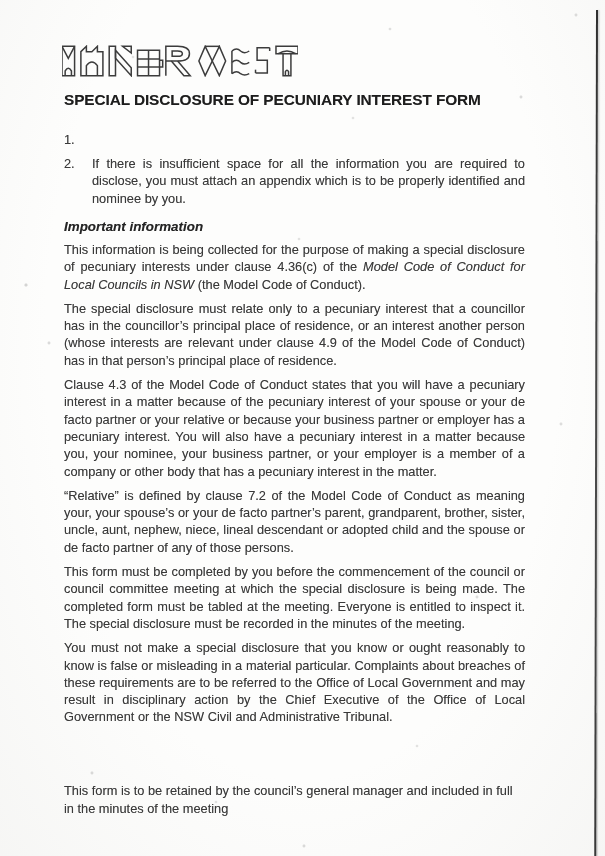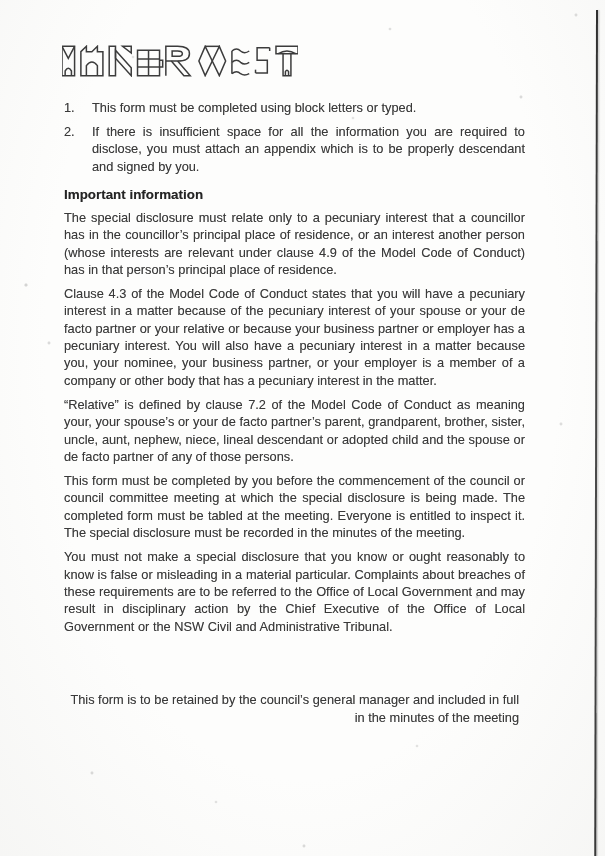--- a/index.html
+++ b/index.html
@@ -49,36 +49,36 @@
     font-size: 12.8px;
     line-height: 17.5px;
   }
   .ins-num { width: 28px; flex: none; }
   .ins-text { text-align: justify; }
   .section-heading {
     margin: 12px 0 0 0;
     font-size: 13.4px;
     font-weight: bold;
     color: #242424;
+    font-style: italic;
   }
   .body-para {
     margin: 7px 0 0 0;
     font-size: 12.8px;
     line-height: 17.3px;
     text-align: justify;
     color: #3a3a3a;
   }
   .body-para .it { font-style: italic; }
   .footer-note {
     margin: 56px 0 0 0;
     font-size: 12.8px;
     line-height: 18.5px;
     color: #3a3a3a;
     max-width: 455px;
-    text-align: right;
   }
   .edge-line {
     position: absolute;
     left: 596px; top: 10px;
     width: 2px; height: 846px;
     background: linear-gradient(to bottom, #2f2f2f 0%, #4a4a4a 55%, #383838 100%);
     transform: rotate(0.12deg);
     transform-origin: top center;
     box-shadow: 1.5px 0 1px rgba(160,160,160,0.45);
   }
@@ -146,34 +146,35 @@
       <path d="M264,4 H248 V23 H261 V42 H246"></path>
       <path d="M264,4 V9"></path>
       <path d="M246,42 V37"></path>
 
       <path d="M272,2 H300 V13 H272 Z"></path>
       <path d="M275,13 Q286,5 297,13"></path>
       <path d="M281,13 V46 H291 V13"></path>
       <path d="M284,46 V40 Q286,36 288,40 V46"></path>
     </svg>
 
+    <h1 class="title">SPECIAL DISCLOSURE OF PECUNIARY INTEREST FORM</h1>
 
     <div class="instructions">
       <div class="ins-item">
         <span class="ins-num">1.</span>
-        <span class="ins-text">This form must be completed using block letters or typed.</span>
       </div>
       <div class="ins-item">
         <span class="ins-num">2.</span>
-        <span class="ins-text">If there is insufficient space for all the information you are required to disclose, you must attach an appendix which is to be properly descendant and signed by you.</span>
+        <span class="ins-text">If there is insufficient space for all the information you are required to disclose, you must attach an appendix which is to be properly identified and nominee by you.</span>
       </div>
     </div>
 
     <h2 class="section-heading">Important information</h2>
 
+    <p class="body-para"><span>This information is being collected for the purpose of making a special disclosure of pecuniary interests under clause 4.36(c) of the </span><span class="it">Model Code of Conduct for Local Councils in NSW</span><span> (the Model Code of Conduct).</span></p>
 
     <p class="body-para">The special disclosure must relate only to a pecuniary interest that a councillor has in the councillor’s principal place of residence, or an interest another person (whose interests are relevant under clause 4.9 of the Model Code of Conduct) has in that person’s principal place of residence.</p>
 
     <p class="body-para">Clause 4.3 of the Model Code of Conduct states that you will have a pecuniary interest in a matter because of the pecuniary interest of your spouse or your de facto partner or your relative or because your business partner or employer has a pecuniary interest. You will also have a pecuniary interest in a matter because you, your nominee, your business partner, or your employer is a member of a company or other body that has a pecuniary interest in the matter.</p>
 
     <p class="body-para">“Relative” is defined by clause 7.2 of the Model Code of Conduct as meaning your, your spouse’s or your de facto partner’s parent, grandparent, brother, sister, uncle, aunt, nephew, niece, lineal descendant or adopted child and the spouse or de facto partner of any of those persons.</p>
 
     <p class="body-para">This form must be completed by you before the commencement of the council or council committee meeting at which the special disclosure is being made. The completed form must be tabled at the meeting. Everyone is entitled to inspect it. The special disclosure must be recorded in the minutes of the meeting.</p>
 
     <p class="body-para">You must not make a special disclosure that you know or ought reasonably to know is false or misleading in a material particular. Complaints about breaches of these requirements are to be referred to the Office of Local Government and may result in disciplinary action by the Chief Executive of the Office of Local Government or the NSW Civil and Administrative Tribunal.</p>

